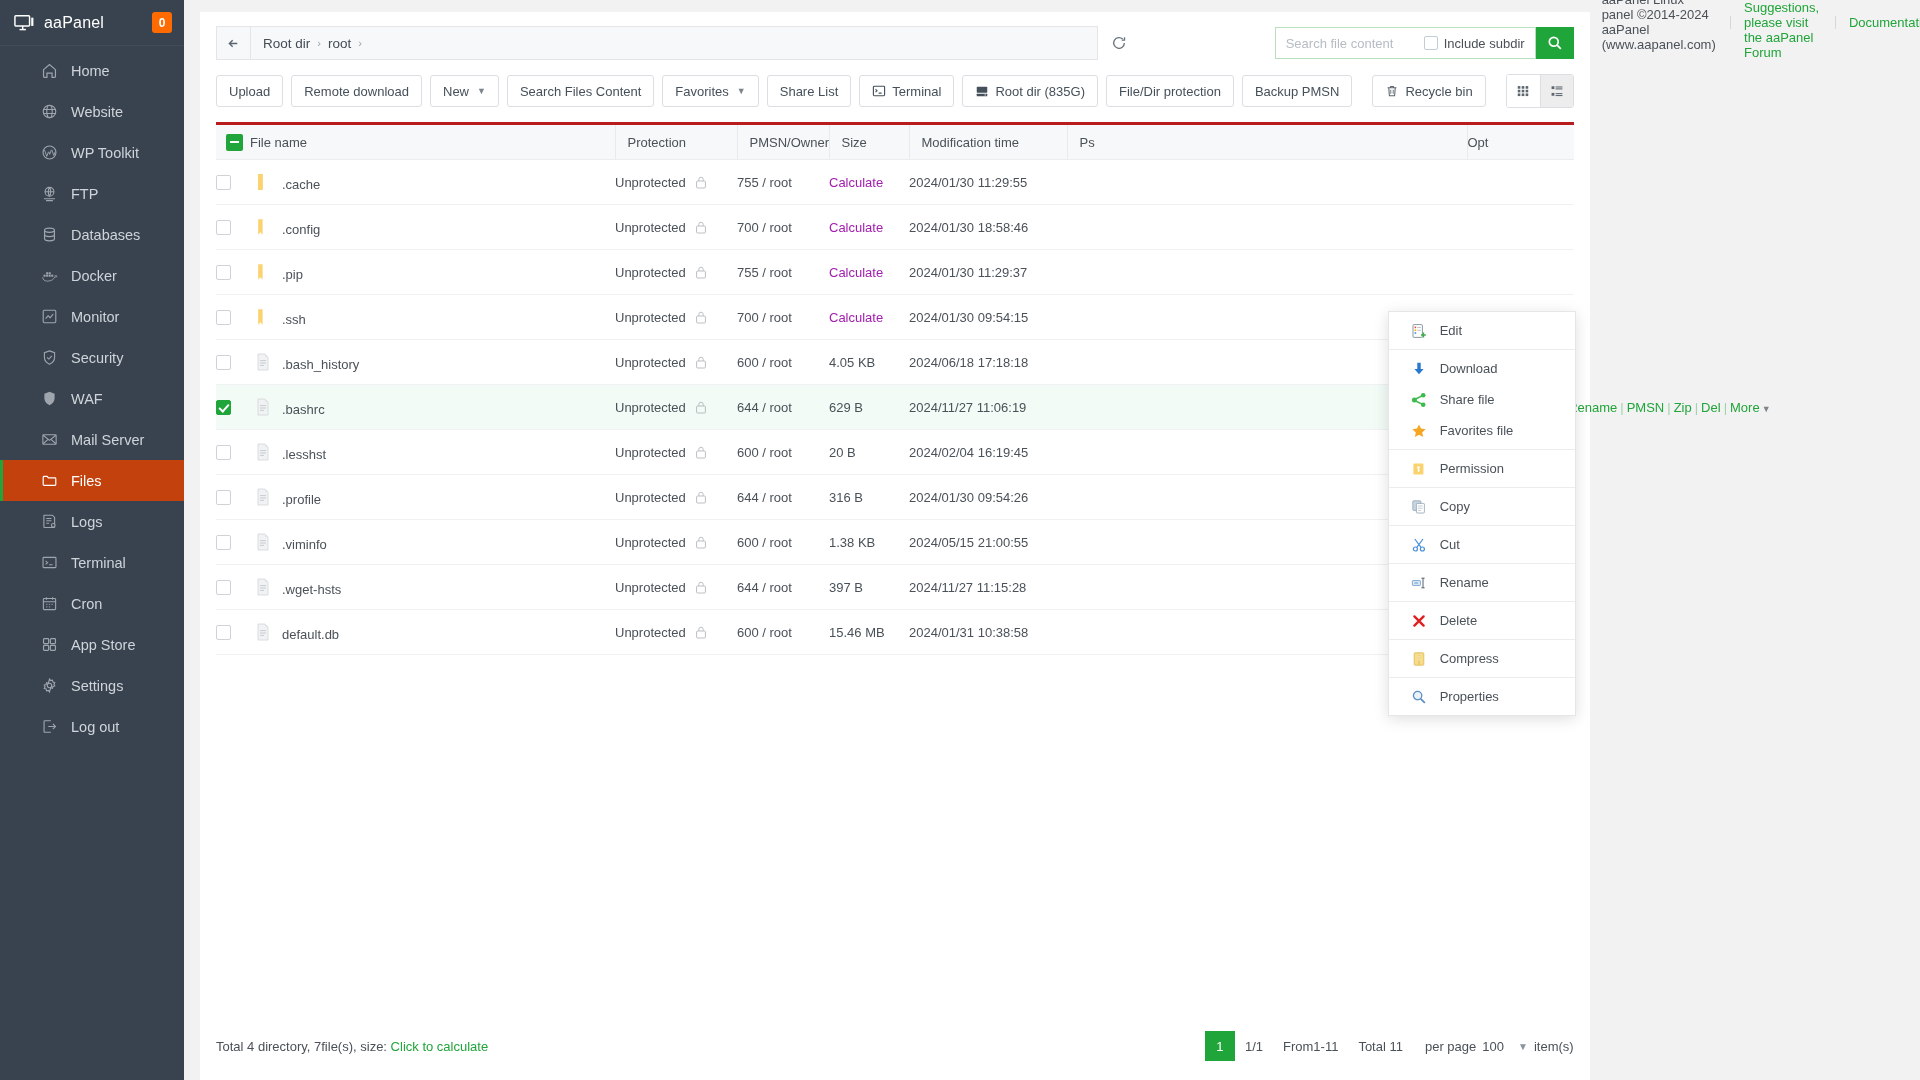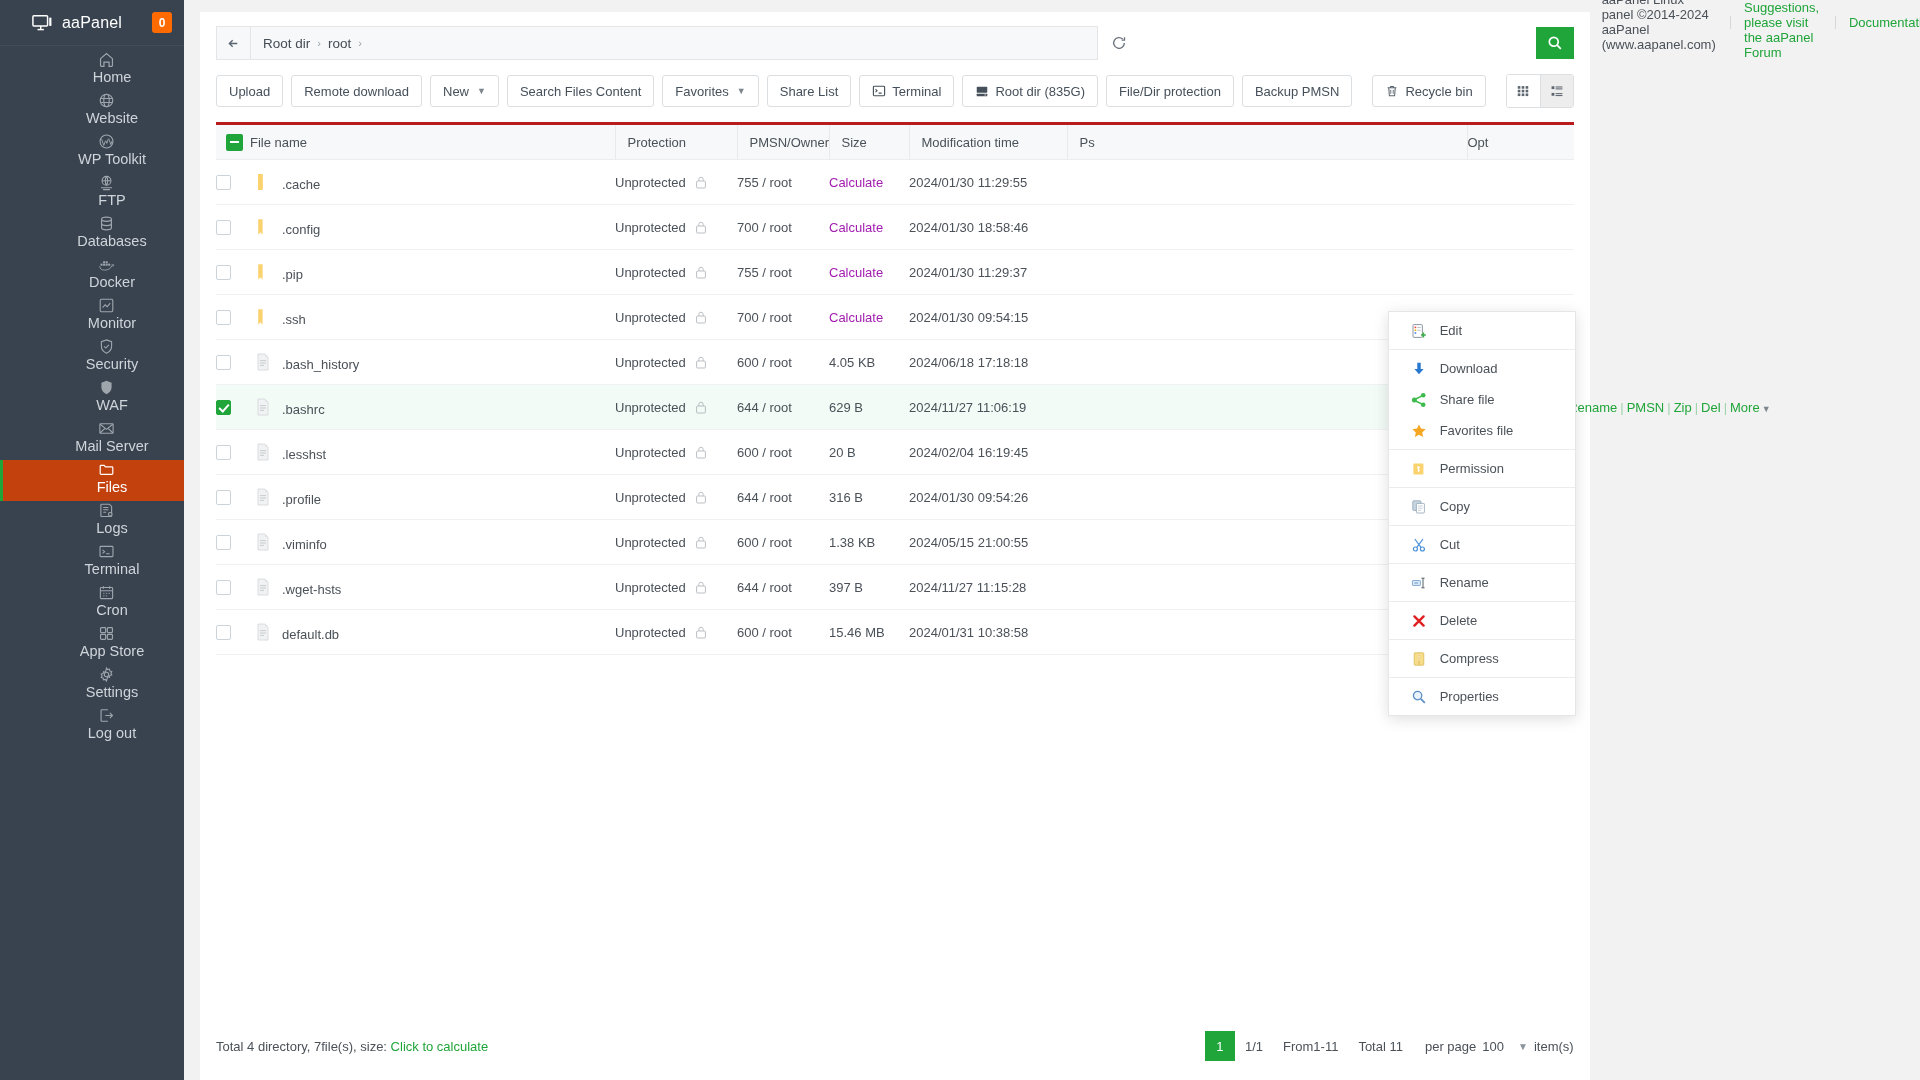--- a/index.html
+++ b/index.html
@@ -13,38 +13,38 @@
 
   
   .sidebar {
     width: 184px; height: 1080px;
     background: #39434f;
     flex: 0 0 184px;
     display: flex; flex-direction: column;
   }
   .brand {
     height: 46px; display: flex; align-items: center;
-    padding: 0 32px; background: #39434f;
+    padding: 0 14px; background: #39434f;
     border-bottom: 1px solid #434d5a;
     position: relative;
   }
   .brand-icon { width: 22px; height: 18px; margin-right: 8px; flex: 0 0 22px; }
   .brand-name { color: #ffffff; font-size: 16px; letter-spacing: .2px; }
   .brand-badge {
     position: absolute; right: 12px; top: 12px;
     background: #ff6b00; color: #fff; font-size: 12px;
     width: 20px; height: 21px; border-radius: 3px;
     display: flex; align-items: center; justify-content: center;
     font-weight: bold;
   }
   .nav { padding-top: 4px; }
   .nav-item {
     height: 41px; display: flex; align-items: center;
     padding-left: 40px; color: #cfd4da; font-size: 14.5px;
-    position: relative; cursor: pointer; flex-direction: column;
+    position: relative; cursor: pointer;
   }
   .nav-item .ico {
     width: 19px; height: 19px; margin-right: 12px;
     flex: 0 0 19px; display: flex; align-items: center; justify-content: center;
     opacity: .68;
   }
   .nav-item svg { width: 17px; height: 17px; display:block; }
   .nav-item.active { background: #c2410c; color: #ffffff; text-align: center; }
   .nav-item.active::before {
     content: ""; position: absolute; left: 0; top: 0;
@@ -469,20 +469,27 @@
         </div>
       </div>
       <div class="refresh-btn">
         <svg viewBox="0 0 18 18" fill="none" stroke="currentColor" stroke-width="1.5" width="16" height="16">
             <path d="M15 9a6 6 0 1 1-1.9-4.4"></path>
             <path d="M15.2 2.6v3.2h-3.2"></path>
           </svg>
       </div>
 
       <div class="search-wrap">
+        <div class="search-field">
+          <input class="search-input" type="text" placeholder="Search file content" style="">
+          <label class="subdir-wrap">
+            <span class="cbox"></span>
+            <span class="subdir-label">Include subdir</span>
+          </label>
+        </div>
         <div class="search-go">
           <svg viewBox="0 0 18 18" fill="none" stroke="#ffffff" stroke-width="1.9" width="16" height="16">
               <circle cx="7.6" cy="7.6" r="5"></circle>
               <path d="M11.4 11.4L15.6 15.6"></path>
             </svg>
         </div>
       </div>
     </div>
 
     <div class="toolbar">

